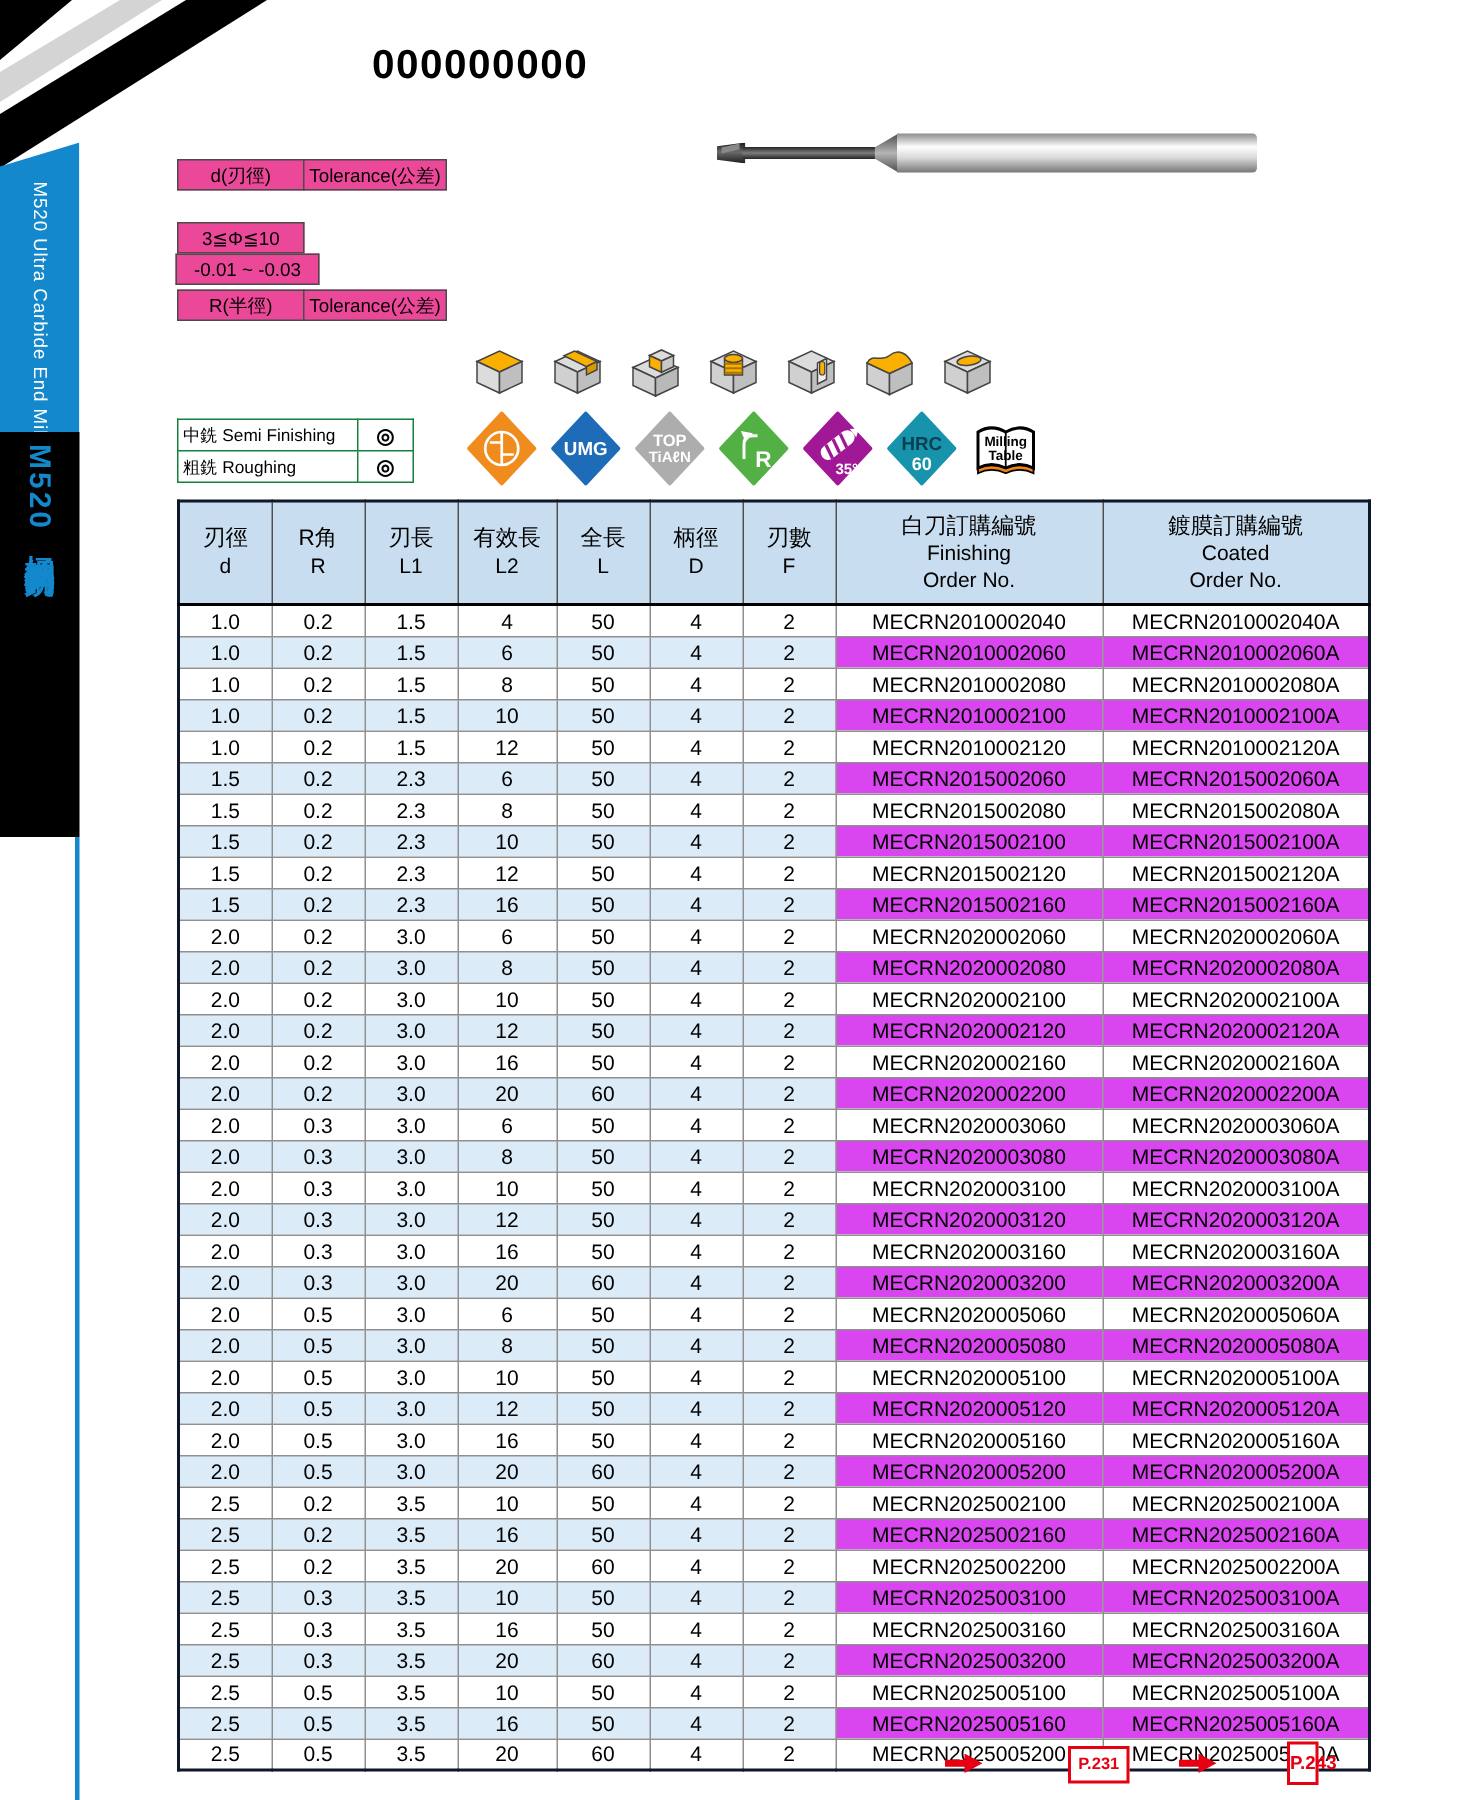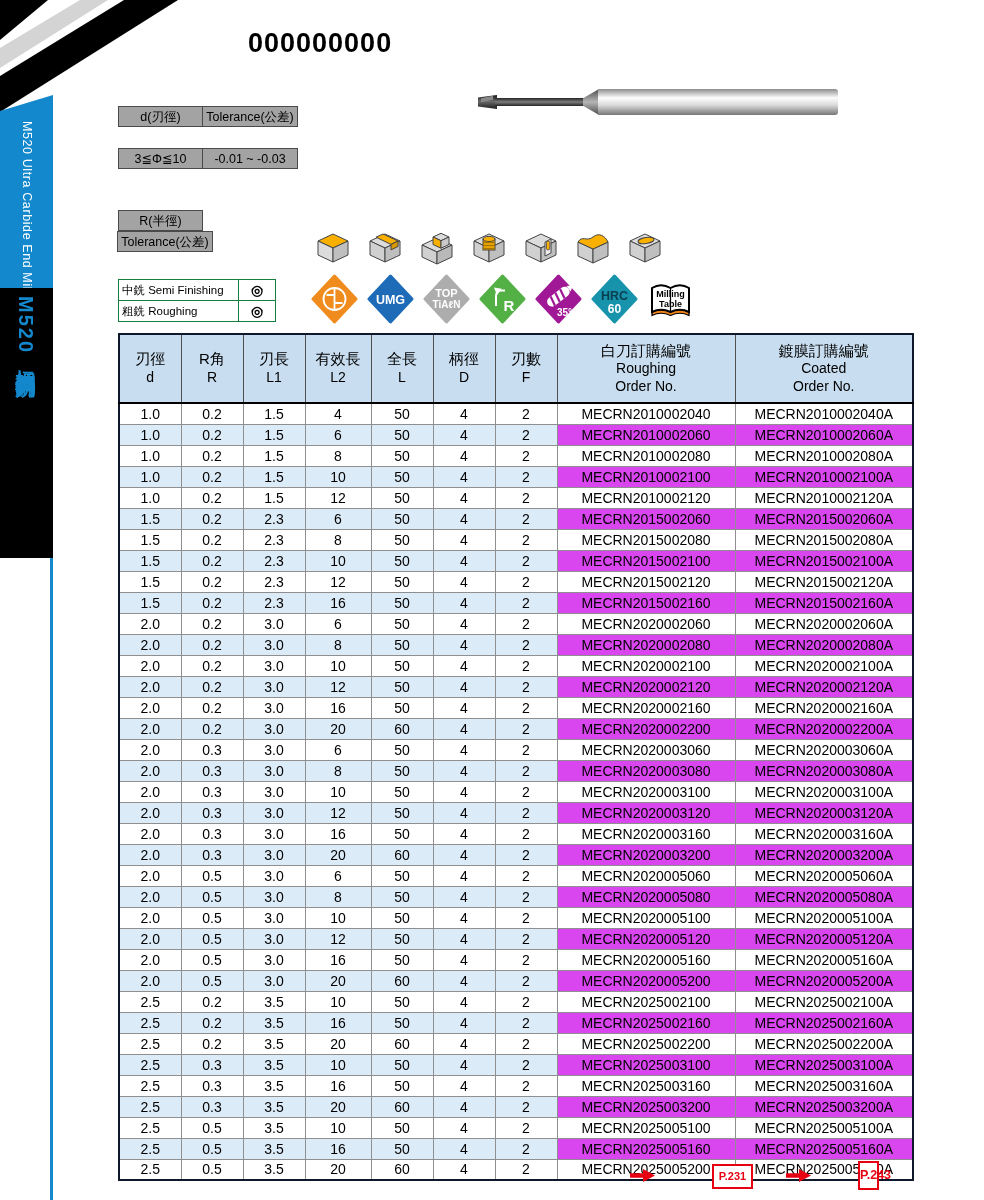--- a/index.html
+++ b/index.html
@@ -37,21 +37,21 @@
   .tool-flute{position:absolute;left:3px;top:13px;width:12px;height:4px;background:#888;transform:skewY(-12deg);}
   .tool-neck{position:absolute;left:17px;top:14px;width:89px;height:8px;
     background:linear-gradient(#242424,#7d7d7d 50%,#242424);}
   .tool-taper{position:absolute;left:105px;top:5px;width:16px;height:26px;
     background:linear-gradient(#4c4c4c,#b5b5b5 50%,#4c4c4c);
     clip-path:polygon(0 36%,100% 0,100% 100%,0 64%);}
   .tool-shank{position:absolute;left:120px;top:5px;width:240px;height:26px;border-radius:0 3px 3px 0;
     background:linear-gradient(#8d8d8d,#fdfdfd 34%,#dadada 62%,#777777);}
   
   .tol{position:absolute;left:118px;display:flex;}
-  .tol-cell{border:1px solid #4a4a4a;background:#a3a3a3;height:21px;line-height:21px;
+  .tol-cell{border:1px solid #4a4a4a;background:#ec4899;height:21px;line-height:21px;
     text-align:center;font-size:12.5px;box-sizing:border-box;}
   .tol-cell.l{width:85px;}
   .tol-cell.r{width:96px;margin-left:-1px;}
   
   .fin{position:absolute;left:118px;top:279px;border-collapse:collapse;}
   .fin td{border:1px solid #15803d;height:21px;box-sizing:border-box;font-size:11.5px;padding:0 3px;}
   .fin td.lab{width:120px;text-align:left;}
   .fin td.mk{width:37px;text-align:center;font-size:14px;font-weight:bold;padding:0;}
   
   .caps{position:absolute;left:312px;top:229px;display:flex;gap:10px;}
@@ -106,25 +106,25 @@
   <div class="tool-flute"></div>
   <div class="tool-neck"></div>
   <div class="tool-taper"></div>
   <div class="tool-shank"></div>
 </div>
 
 <div class="tol" style="top:106px;">
   <div class="tol-cell l">d(刃徑)</div>
   <div class="tol-cell r">Tolerance(公差)</div>
 </div>
-<div class="tol" style="top:148px;">
+<div class="tol" style="top:148px;flex-direction:column;">
   <div class="tol-cell l">3≦Φ≦10</div>
   <div class="tol-cell r">-0.01 ~ -0.03</div>
 </div>
-<div class="tol" style="top:210px;flex-direction:column;">
+<div class="tol" style="top:193px;">
   <div class="tol-cell l">R(半徑)</div>
   <div class="tol-cell r">Tolerance(公差)</div>
 </div>
 
 <table class="fin">
   <tbody>
       <tr>
     <td class="lab">中銑 Semi Finishing</td>
     <td class="mk">◎</td>
   </tr>
@@ -266,21 +266,21 @@
       <th>
           <div class="h-zh">柄徑</div>
           <div class="h-en">D</div>
         </th>
       <th>
           <div class="h-zh">刃數</div>
           <div class="h-en">F</div>
         </th>
       <th>
           <div class="h-zh">白刀訂購編號</div>
-          <div class="h-en">Roughing</div>
+          <div class="h-en">Finishing</div>
           <div class="h-en">Order No.</div>
         </th>
       <th>
           <div class="h-zh">鍍膜訂購編號</div>
           <div class="h-en">Coated</div>
           <div class="h-en">Order No.</div>
         </th>
     </tr>
   </thead>
   <tbody>

